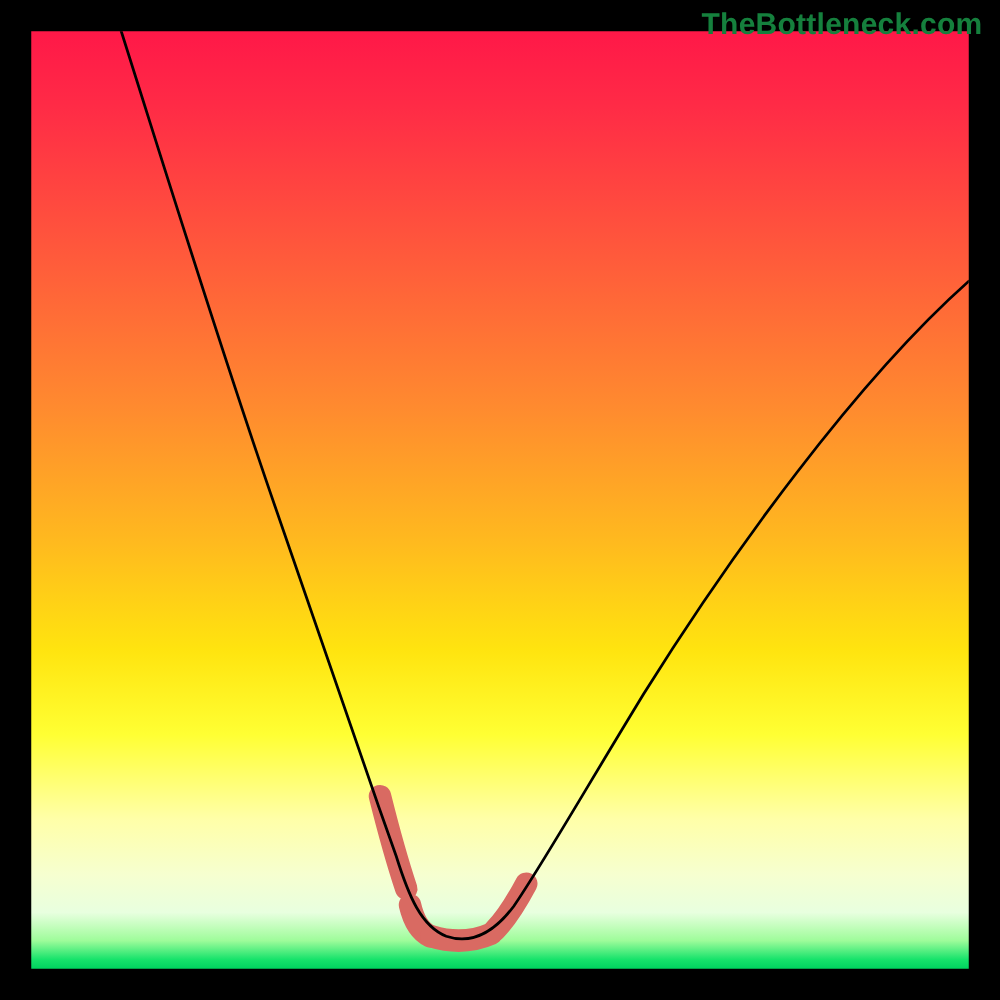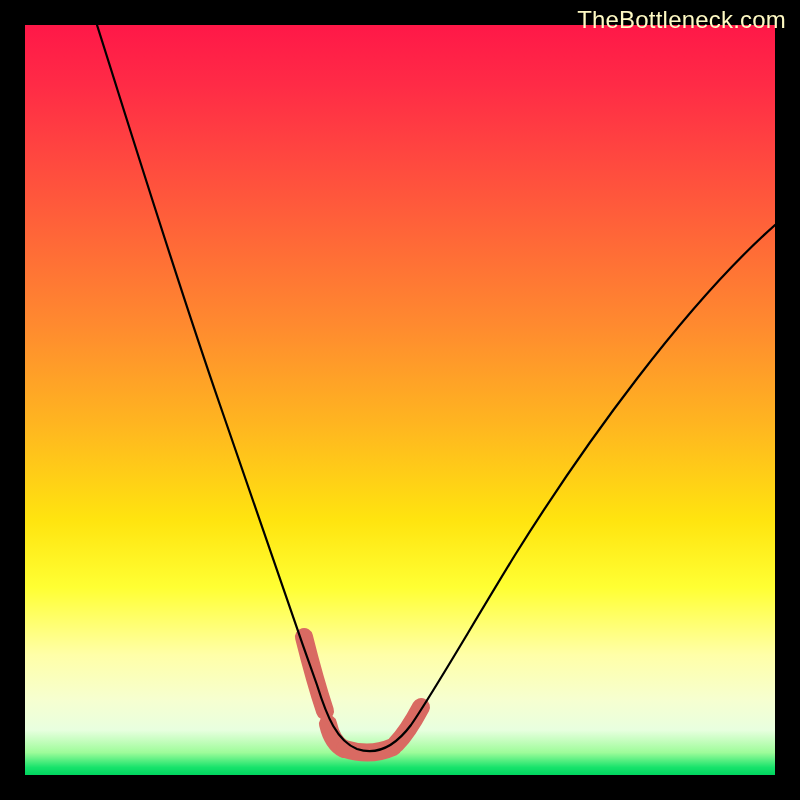--- a/index.html
+++ b/index.html
@@ -15,22 +15,22 @@
     position: relative;
     width: 800px;
     height: 800px;
     background: #000;
   }
   .watermark {
     position: absolute;
     top: 6px;
     right: 14px;
     font-size: 24px;
-    font-weight: 400;
-    color: #fef9c3;
+    font-weight: 700;
+    color: #15803d;
     letter-spacing: 0.2px;
     z-index: 20;
   }
   .plot {
     position: absolute;
     left: 25px;
     top: 25px;
     width: 750px;
     height: 750px;
     

